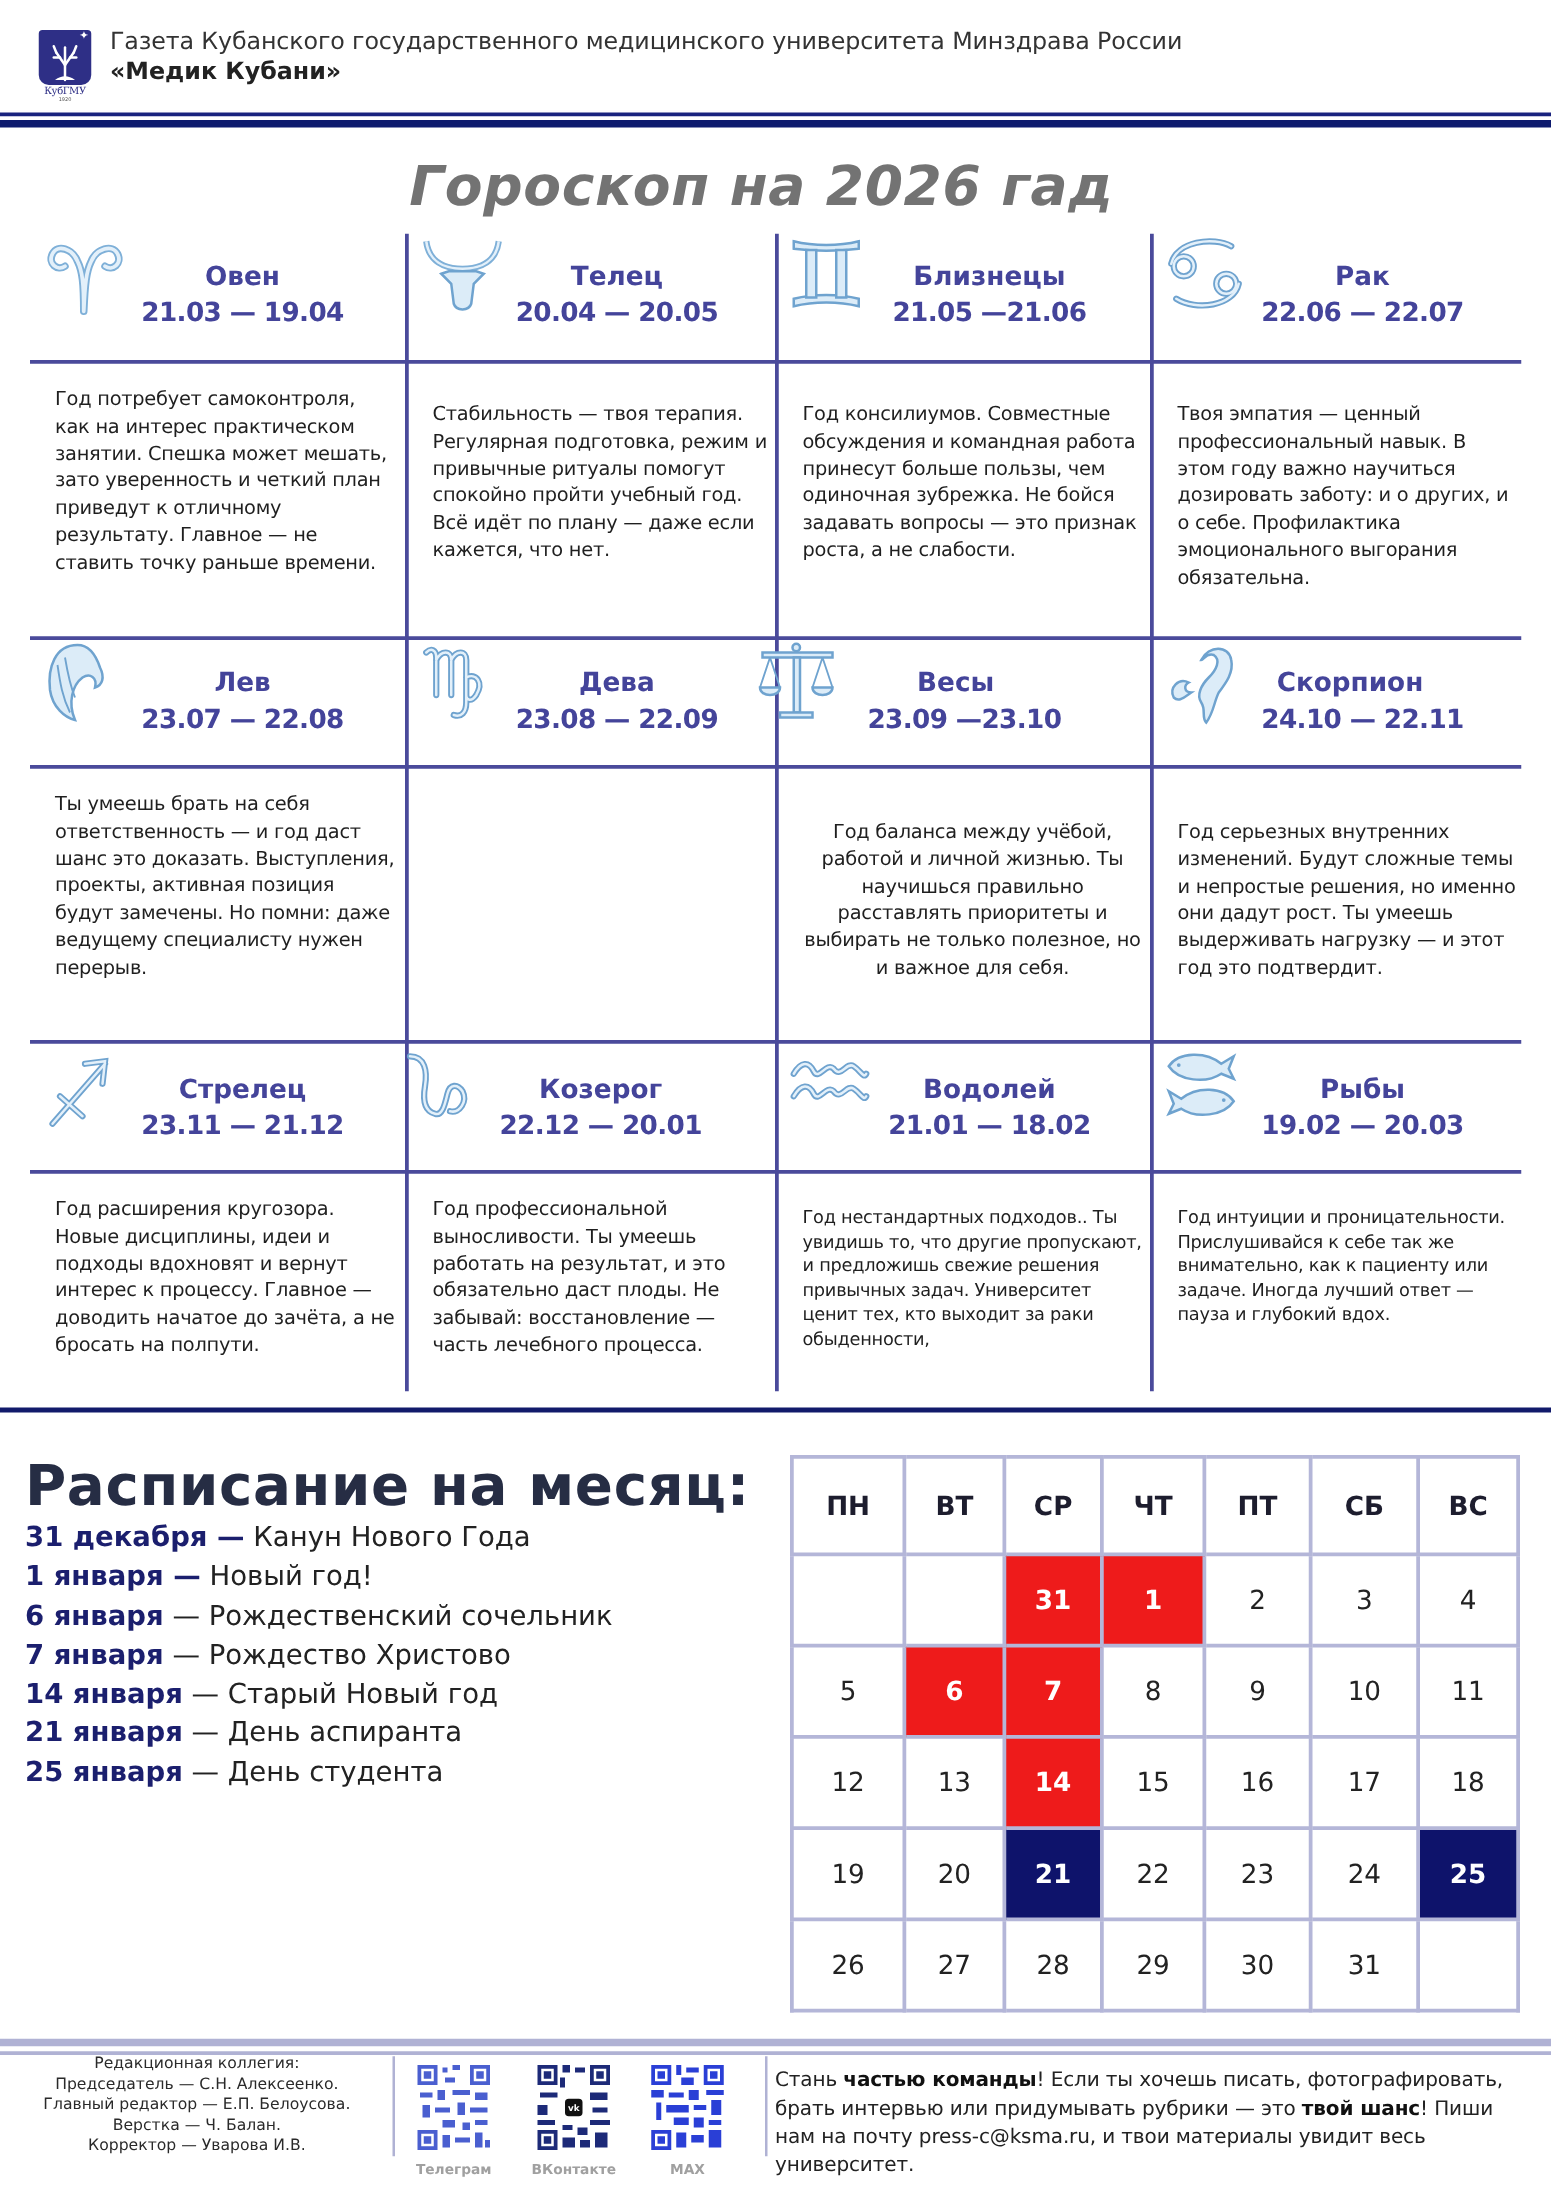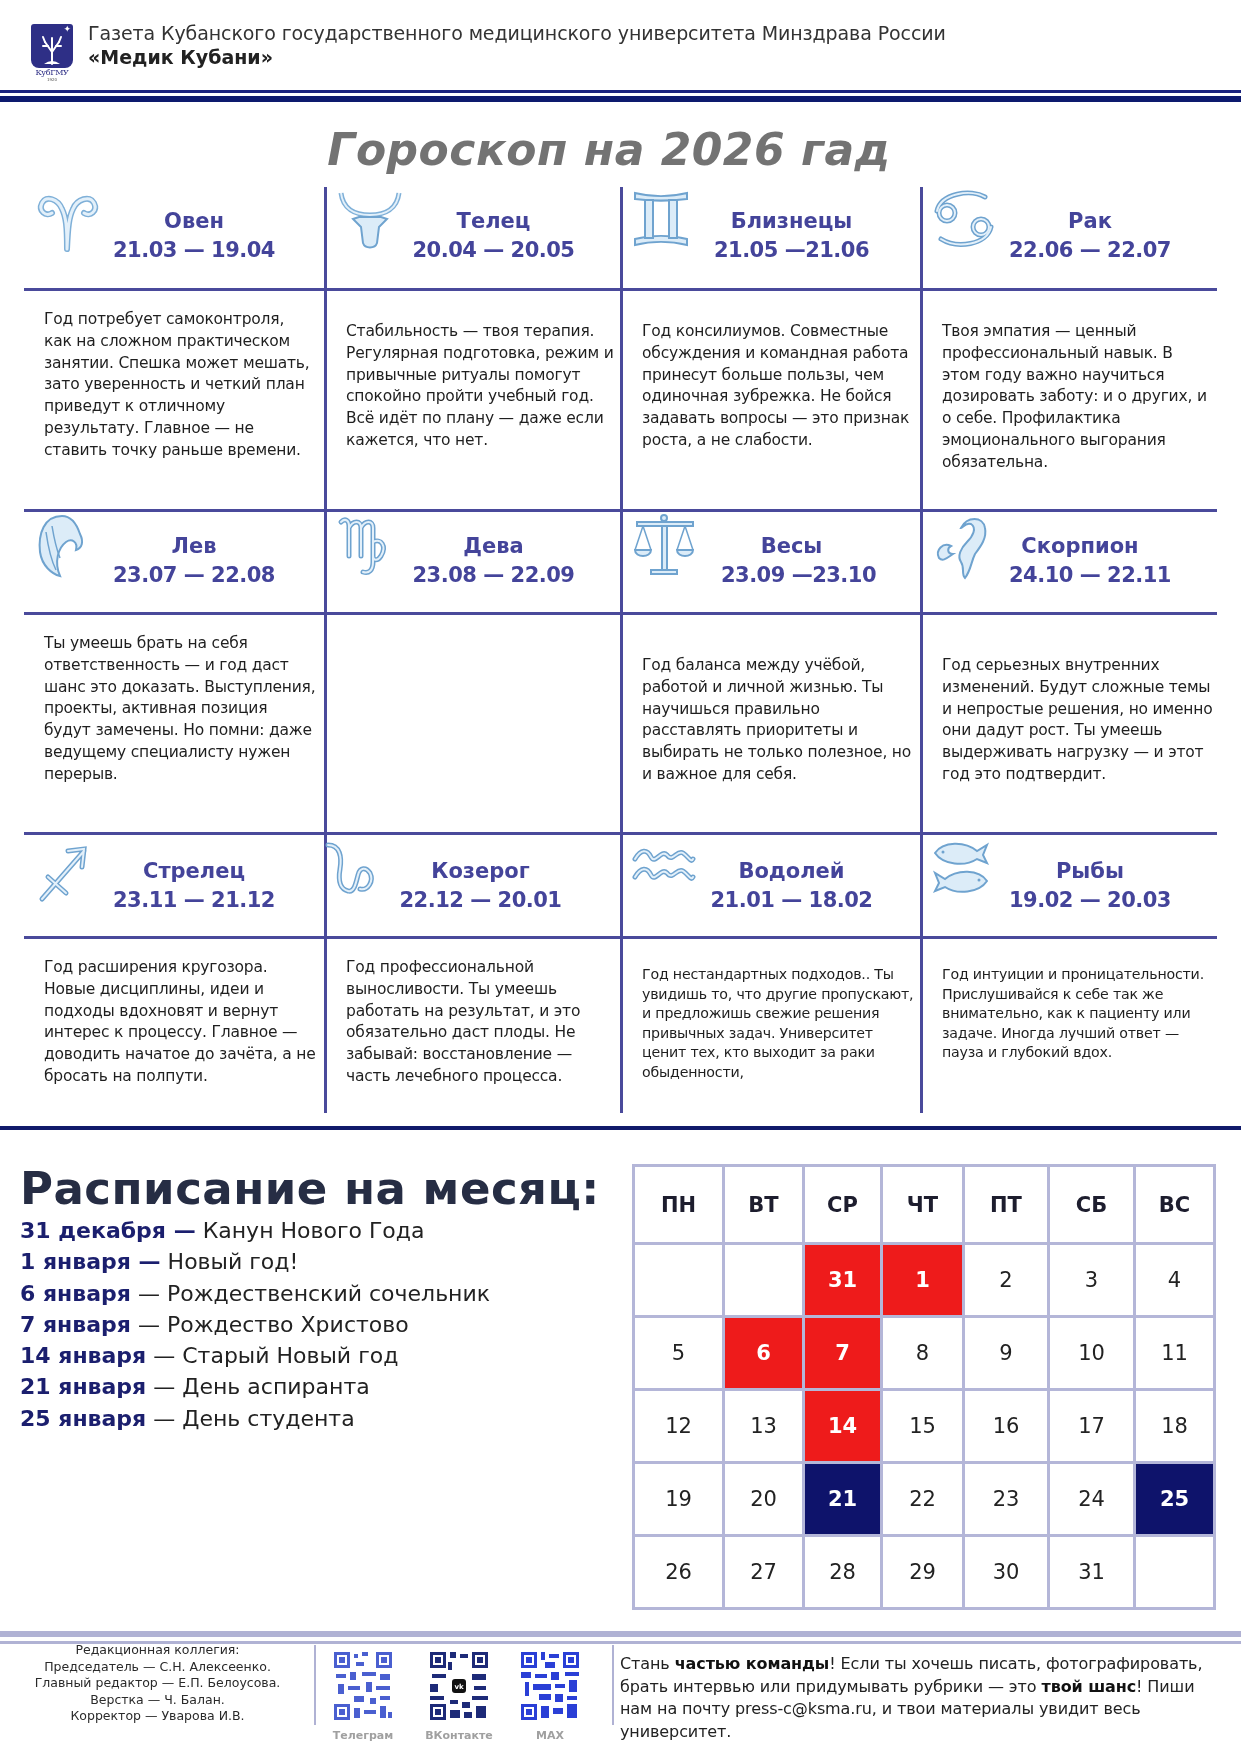--- a/index.html
+++ b/index.html
@@ -144,21 +144,21 @@
         <path d="M6 24 C10 6 40 2 54 10"></path>
         <circle cx="16" cy="26" r="8"></circle>
         <path d="M60 40 C56 58 26 62 10 52"></path>
         <circle cx="50" cy="40" r="8"></circle>
       </g>
     </svg>
     <div class="sign-name" style="padding-left:40px;">Рак</div>
     <div class="sign-dates" style="padding-left:40px;">22.06 — 22.07</div>
   </div>
 
-  <div class="sign-text" style="left:20px;top:122px;width:272px;">Год потребует самоконтроля, как на сложном практическом занятии. Спешка может мешать, зато уверенность и четкий план приведут к отличному результату. Главное — не ставить точку раньше времени.</div>
+  <div class="sign-text" style="left:20px;top:122px;width:272px;">Год потребует самоконтроля, как на интерес практическом занятии. Спешка может мешать, зато уверенность и четкий план приведут к отличному результату. Главное — не ставить точку раньше времени.</div>
   <div class="sign-text" style="left:322px;top:134px;width:270px;">Стабильность — твоя терапия. Регулярная подготовка, режим и привычные ритуалы помогут спокойно пройти учебный год. Всё идёт по плану — даже если кажется, что нет.</div>
   <div class="sign-text" style="left:618px;top:134px;width:272px;">Год консилиумов. Совместные обсуждения и командная работа принесут больше пользы, чем одиночная зубрежка. Не бойся задавать вопросы — это признак роста, а не слабости.</div>
   <div class="sign-text" style="left:918px;top:134px;width:268px;">Твоя эмпатия — ценный профессиональный навык. В этом году важно научиться дозировать заботу: и о других, и о себе. Профилактика эмоционального выгорания обязательна.</div>
 
   <div class="sign-head" style="left:0;top:325px;width:300px;">
     <svg class="sign-icon" viewBox="0 0 70 72">
       <path d="M30 4 C12 4 6 22 8 40 C10 54 20 62 28 64 C22 50 26 36 34 30 C40 26 46 30 44 38 C50 36 52 30 48 22 C44 10 38 4 30 4 Z" fill="#dcecf8" stroke="#6fa3cf" stroke-width="2"></path>
       <path d="M14 20 C16 34 18 46 24 58 M20 14 C22 26 24 36 28 46" fill="none" stroke="#6fa3cf" stroke-width="1.5"></path>
     </svg>
     <div class="sign-name" style="padding-left:40px;">Лев</div>
@@ -169,21 +169,21 @@
       <g fill="none" stroke="#6fa3cf" stroke-width="5" stroke-linecap="round">
         <path d="M6 10 C10 6 14 8 14 14 L14 44 M14 16 C18 8 26 8 26 16 L26 44 M26 16 C30 8 38 8 38 16 L38 50 C38 58 34 62 28 60 M38 30 C46 26 52 34 46 44 C42 50 38 48 38 44"></path>
       </g>
       <g fill="none" stroke="#e3f0fa" stroke-width="2" stroke-linecap="round">
         <path d="M6 10 C10 6 14 8 14 14 L14 44 M14 16 C18 8 26 8 26 16 L26 44 M26 16 C30 8 38 8 38 16 L38 50 C38 58 34 62 28 60 M38 30 C46 26 52 34 46 44 C42 50 38 48 38 44"></path>
       </g>
     </svg>
     <div class="sign-name" style="padding-left:40px;">Дева</div>
     <div class="sign-dates" style="padding-left:40px;">23.08 — 22.09</div>
   </div>
-  <div class="sign-head" style="left:599px;top:325px;width:297px;">
+  <div class="sign-head" style="left:572px;top:325px;width:297px;">
     <svg class="sign-icon" viewBox="0 0 70 72">
       <g fill="#dcecf8" stroke="#6fa3cf" stroke-width="2">
         <circle cx="33" cy="6" r="3"></circle>
         <rect x="6" y="10" width="56" height="4"></rect>
         <rect x="31" y="14" width="5" height="44"></rect>
         <rect x="20" y="58" width="26" height="4"></rect>
         <path d="M4 38 L20 38 C20 46 4 46 4 38 Z"></path>
         <path d="M46 38 L62 38 C62 46 46 46 46 38 Z"></path>
       </g>
       <path d="M12 14 L4 38 M12 14 L20 38 M54 14 L46 38 M54 14 L62 38" stroke="#6fa3cf" stroke-width="1.5" fill="none"></path>
@@ -194,21 +194,21 @@
   <div class="sign-head" style="left:899px;top:325px;width:294px;">
     <svg class="sign-icon" viewBox="0 0 70 72">
       <path d="M30 16 C36 4 52 4 54 16 C56 26 50 34 44 42 C40 50 40 58 34 66 C30 62 34 56 30 50 C26 44 30 36 36 30 C42 24 46 16 40 12 C34 10 32 16 30 16 Z" fill="#dcecf8" stroke="#6fa3cf" stroke-width="2"></path>
       <path d="M8 46 C4 38 12 30 20 34 C16 36 16 42 22 42 C16 46 12 50 8 46 Z" fill="#dcecf8" stroke="#6fa3cf" stroke-width="2"></path>
     </svg>
     <div class="sign-name" style="padding-left:20px;">Скорпион</div>
     <div class="sign-dates" style="padding-left:40px;">24.10 — 22.11</div>
   </div>
 
   <div class="sign-text" style="left:20px;top:446px;width:272px;">Ты умеешь брать на себя ответственность — и год даст шанс это доказать. Выступления, проекты, активная позиция будут замечены. Но помни: даже ведущему специалисту нужен перерыв.</div>
-  <div class="sign-text" style="left:618px;top:468px;width:272px;">Год баланса между учёбой, работой и личной жизнью. Ты научишься правильно расставлять приоритеты и выбирать не только полезное, но и важное для себя.</div>
+  <div class="sign-text" style="left:618px;top:468px;width:272px;text-align:center;">Год баланса между учёбой, работой и личной жизнью. Ты научишься правильно расставлять приоритеты и выбирать не только полезное, но и важное для себя.</div>
   <div class="sign-text" style="left:918px;top:468px;width:272px;">Год серьезных внутренних изменений. Будут сложные темы и непростые решения, но именно они дадут рост. Ты умеешь выдерживать нагрузку — и этот год это подтвердит.</div>
 
   <div class="sign-head" style="left:0;top:650px;width:300px;">
     <svg class="sign-icon" viewBox="0 0 70 72">
       <g fill="none" stroke="#6fa3cf" stroke-width="5" stroke-linecap="round">
         <path d="M10 62 L52 14 M36 14 L52 12 L50 30 M16 40 L34 56"></path>
       </g>
       <g fill="none" stroke="#e3f0fa" stroke-width="2" stroke-linecap="round">
         <path d="M10 62 L52 14 M36 14 L52 12 L50 30 M16 40 L34 56"></path>
       </g>

